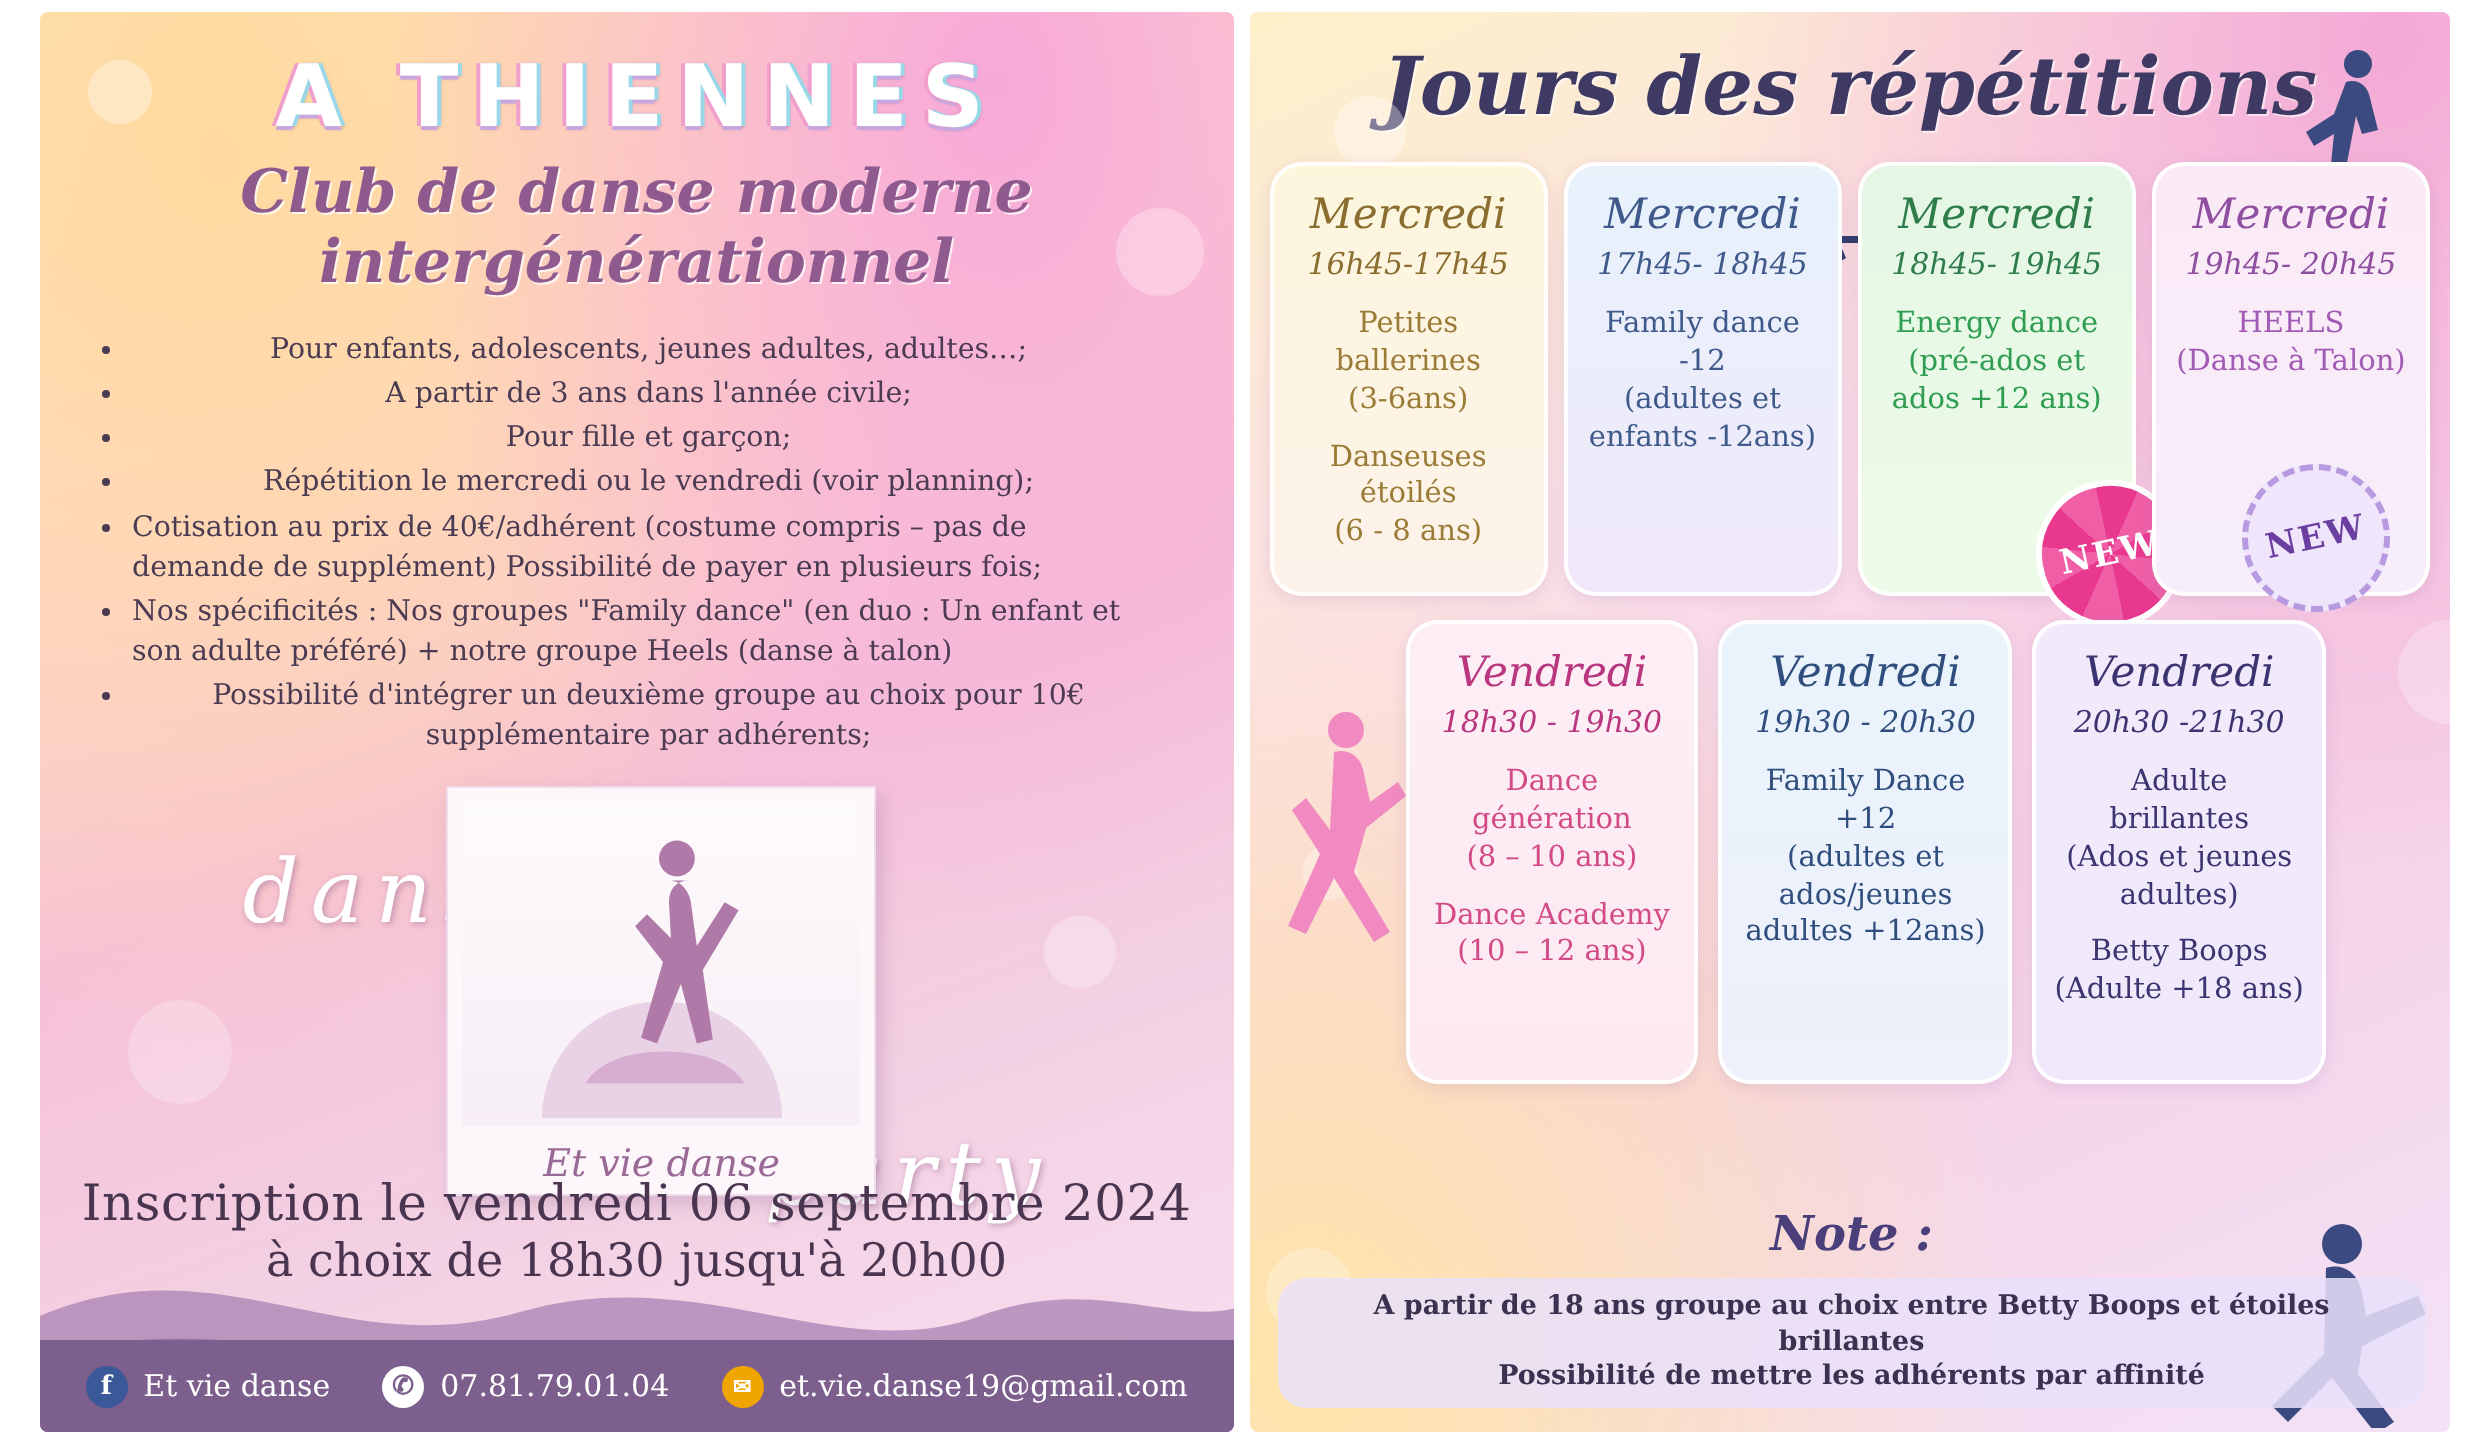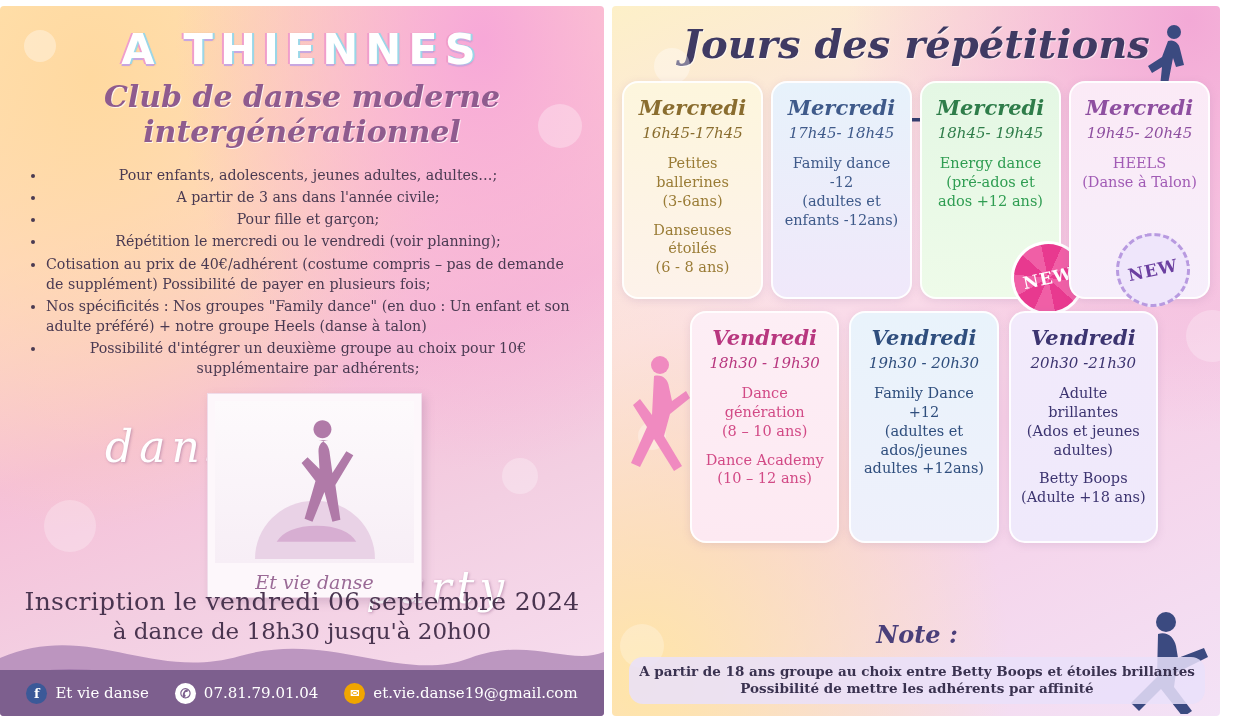--- a/index.html
+++ b/index.html
@@ -7,21 +7,21 @@
     width: 1245px; height: 722px;
     font-family: "Liberation Sans", sans-serif;
     background: #ffffff;
     overflow: hidden;
   }
   .page {
     position: relative;
     width: 1245px; height: 722px;
     display: flex;
     gap: 8px;
-    padding: 6px 0;
+    padding: 6px 20px;
     background: #fff;
   }
 
   
   .poster-left {
     position: relative;
     width: 604px; height: 710px;
     border-radius: 4px;
     overflow: hidden;
     background:
@@ -187,21 +187,21 @@
     flex: 1;
     border-radius: 16px;
     border: 2px solid rgba(255,255,255,.9);
     padding: 12px 8px 10px;
     text-align: center;
     box-shadow: 0 2px 8px rgba(150,110,160,.18);
   }
   .card .day {
     font-family: "DejaVu Serif", serif;
     font-style: italic;
-    font-weight: bold;
+    font-weight: normal;
     font-size: 21px;
     margin-bottom: 4px;
   }
   .card .time {
     font-family: "DejaVu Serif", serif;
     font-style: italic;
     font-size: 15px;
     margin-bottom: 12px;
   }
   .card .grp {
@@ -337,21 +337,21 @@
             <path d="M104 38c6 0 10 5 11 11l3 22 14-22 7 4-18 30 5 35-8 2-8-30-12 30-8-3 11-38-14-18 6-6 12 12-1-18c0-7 4-11 10-11z" fill="#b07aa8"></path>
             <path d="M62 140h80c-6-10-20-16-40-16s-34 6-40 16z" fill="#d7aed2"></path>
           </svg>
         </div>
         <div class="caption">Et vie danse</div>
       </div>
     </div>
 
     <div class="inscription">
       <div class="l1">Inscription  le vendredi 06 septembre 2024</div>
-      <div class="l3">à dance de 18h30 jusqu'à 20h00</div>
+      <div class="l3">à choix de 18h30 jusqu'à 20h00</div>
     </div>
 
     <svg class="wave" viewBox="0 0 604 120" preserveAspectRatio="none">
       <path d="M0,62 C90,24 150,86 240,60 C330,34 400,88 470,62 C530,40 570,70 604,56 L604,120 L0,120 Z" fill="#b28bb9" opacity=".85"></path>
       <path d="M0,84 C100,52 170,104 260,82 C350,60 420,104 500,84 C550,72 580,88 604,80 L604,120 L0,120 Z" fill="#9d74ab" opacity=".9"></path>
     </svg>
 
     <div class="footbar">
       <div class="chip">
         <span class="ic-circle fb">f</span>

